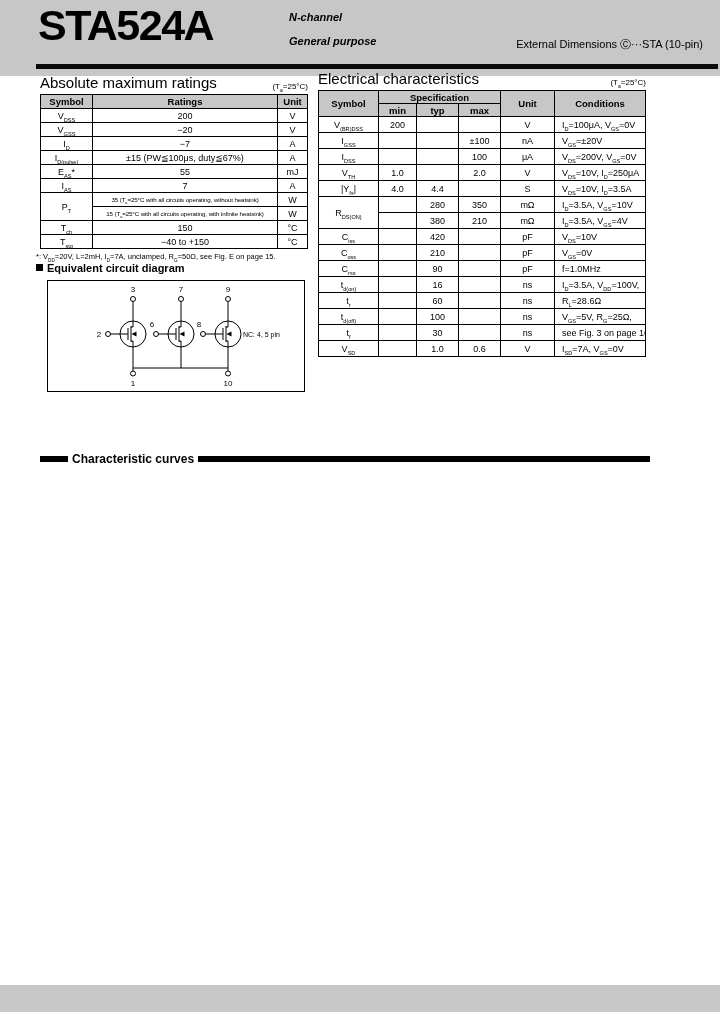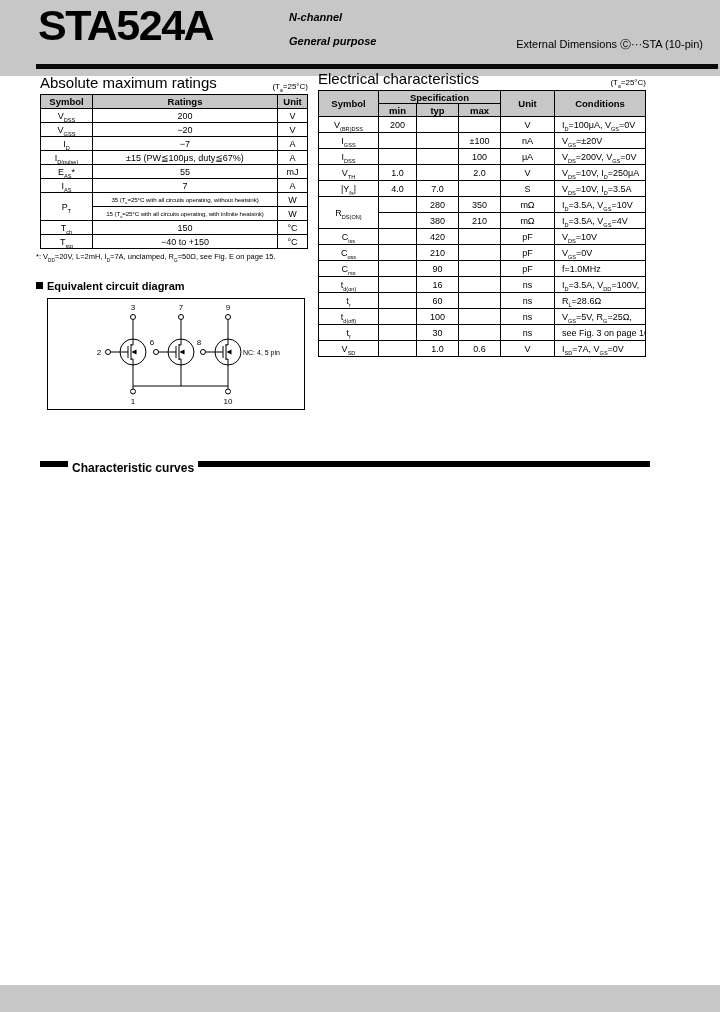--- a/index.html
+++ b/index.html
@@ -30,31 +30,31 @@
   .abs td { height:14px; }
   .elec td { height:16px; }
   td.cond { text-align:left; padding-left:7px; }
   td.small { font-size:6.2px; letter-spacing:-0.1px; }
   sub { font-size:0.62em; line-height:0; }
 
   .footnote { margin-top:3px; margin-left:-4px; width:256px; font-size:7.5px;
               line-height:1.3; padding-left:18px; text-indent:-18px; }
 
   
-  .equiv-head { margin-top:18px; display:flex; align-items:center; gap:4px; margin-left:-4px; }
+  .equiv-head { margin-top:0; display:flex; align-items:center; gap:4px; margin-left:-4px; }
   .bullet { width:7px; height:7px; background:#000; flex:0 0 auto; }
   .equiv-head .sec-title2 { font-size:11px; font-weight:bold; }
   .circuit-box { margin-top:6px; margin-left:7px; width:258px; height:112px; }
 
   
   .curves-head { position:absolute; top:452px; left:40px; display:flex; align-items:center; }
   .bar { height:6px; background:#000; flex:0 0 auto; }
   .bar-left { width:28px; }
   .bar-right { width:452px; }
-  .curves-head .sec-title { font-size:12px; font-weight:bold; padding:0 4px; white-space:nowrap;margin-top:9px; }
+  .curves-head .sec-title { font-size:12px; font-weight:bold; padding:0 4px; white-space:nowrap; }
 
   .bottombar { position:absolute; left:0; top:985px; width:720px; height:27px; background:#c7c7c7; }
 </style>
 </head>
 <body>
 
 <div class="page">
 
   <header class="topbar">
     <div class="part-number">STA524A</div>
@@ -265,21 +265,21 @@
             <td class="sym">V<sub>TH</sub></td>
             <td class="num">1.0</td>
             <td class="num"></td>
             <td class="num">2.0</td>
             <td class="unit">V</td>
             <td class="cond">V<sub>DS</sub>=10V, I<sub>D</sub>=250μA</td>
           </tr>
           <tr>
             <td class="sym">|Y<sub>fs</sub>|</td>
             <td class="num">4.0</td>
-            <td class="num">7.0</td>
+            <td class="num">4.4</td>
             <td class="num"></td>
             <td class="unit">S</td>
             <td class="cond">V<sub>DS</sub>=10V, I<sub>D</sub>=3.5A</td>
           </tr>
           <tr>
             <td class="sym" rowspan="2">R<sub>DS(ON)</sub></td>
             <td class="num"></td>
             <td class="num">280</td>
             <td class="num">350</td>
             <td class="unit">mΩ</td>

